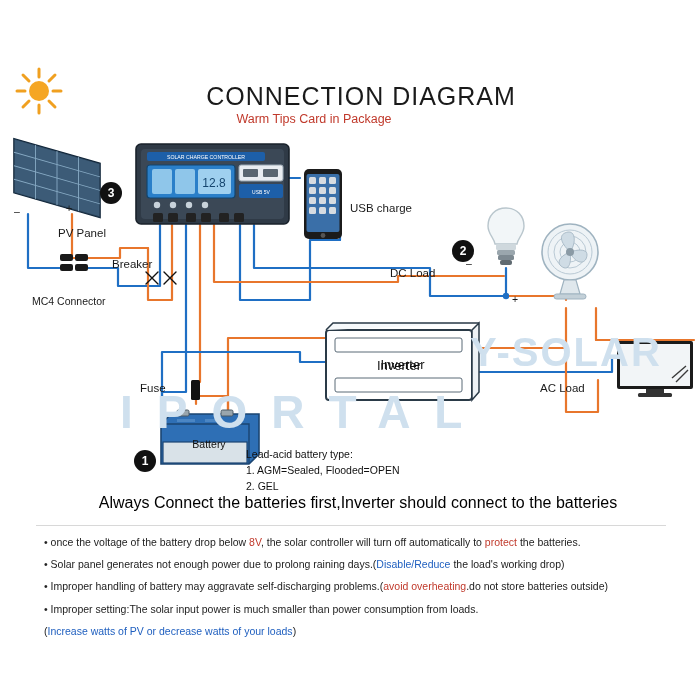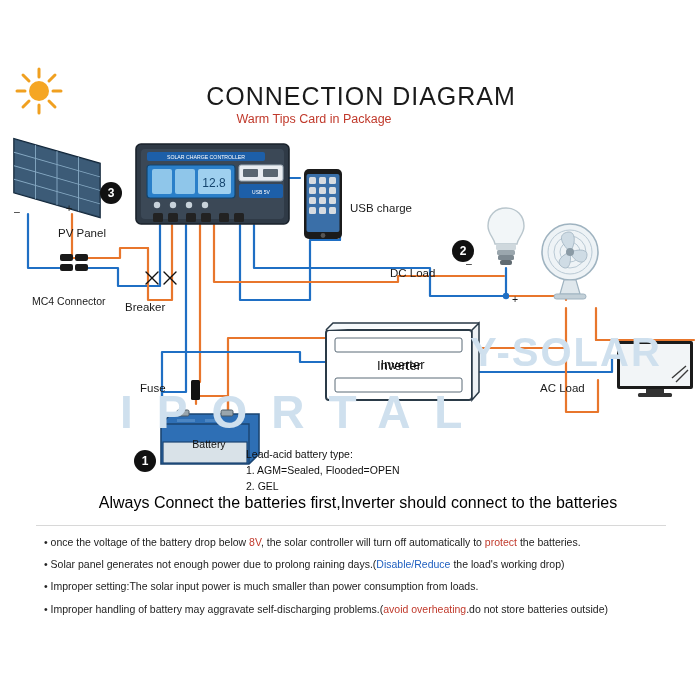--- a/index.html
+++ b/index.html
@@ -154,21 +154,21 @@
         <line x1="49" y1="2" x2="49" y2="56"></line>
         <line x1="70.5" y1="2" x2="70.5" y2="56"></line>
       </g>
       <rect x="6" y="2" width="86" height="54" fill="#6f91ad" opacity="0.25"></rect>
     </g>
   </svg>
   <div class="abs lbl" style="left:14px;top:205px;">–</div>
   <div class="abs lbl" style="left:66px;top:202px;">+</div>
   <div class="abs lbl-b" style="left:58px;top:227px;">PV Panel</div>
   <div class="abs lbl" style="left:32px;top:295px;">MC4 Connector</div>
-  <div class="abs lbl-b" style="left:125px;top:258px;margin-top:43px;">Breaker</div>
+  <div class="abs lbl-b" style="left:112px;top:258px;">Breaker</div>
   <div class="abs lbl-b" style="left:140px;top:382px;">Fuse</div>
 
   <svg class="abs" style="left:58px;top:252px;" width="34" height="26">
     <rect x="2" y="2" width="13" height="7" rx="2" fill="#1a1a1a"></rect>
     <rect x="17" y="2" width="13" height="7" rx="2" fill="#1a1a1a"></rect>
     <rect x="2" y="12" width="13" height="7" rx="2" fill="#1a1a1a"></rect>
     <rect x="17" y="12" width="13" height="7" rx="2" fill="#1a1a1a"></rect>
   </svg>
 
   <svg class="abs" style="left:186px;top:378px;" width="22" height="26">
@@ -305,17 +305,18 @@
   <div class="abs wm" id="wm2">IPORTAL</div>
 
   <div class="abs" id="title">CONNECTION DIAGRAM</div>
   <div class="abs" id="subtitle">Warm Tips  Card in Package</div>
 
   <div class="abs" id="bigtip">Always Connect the batteries first,Inverter should connect to the batteries</div>
   <div class="abs" id="divider"></div>
   <div class="abs bullets" id="bullets">
       <div class="row"><span>• once the voltage of the battery drop below </span><span class="red">8V</span><span>, the solar controller will turn off automatically to </span><span class="red">protect</span><span> the batteries.</span></div>
       <div class="row"><span>• Solar panel generates not enough power due to prolong raining days.(</span><span class="blue">Disable/Reduce</span><span> the load's working drop)</span></div>
+      <div class="row"><span>• Improper handling of battery may aggravate self-discharging problems.(</span><span class="red">avoid overheating</span><span>.do not store batteries outside)</span></div>
       <div class="row"><span>• Improper setting:The solar input power is much smaller than power consumption from loads.</span></div>
-      <div class="row"><span>• Improper handling of battery may aggravate self-discharging problems.(</span><span class="red">avoid overheating</span><span>.do not store batteries outside)</span></div>
+      <div class="row"><span>   (</span><span class="blue">Increase watts of PV or decrease watts of your loads</span><span>)</span></div>
     </div>
 
 </div>
 
 </body></html>

